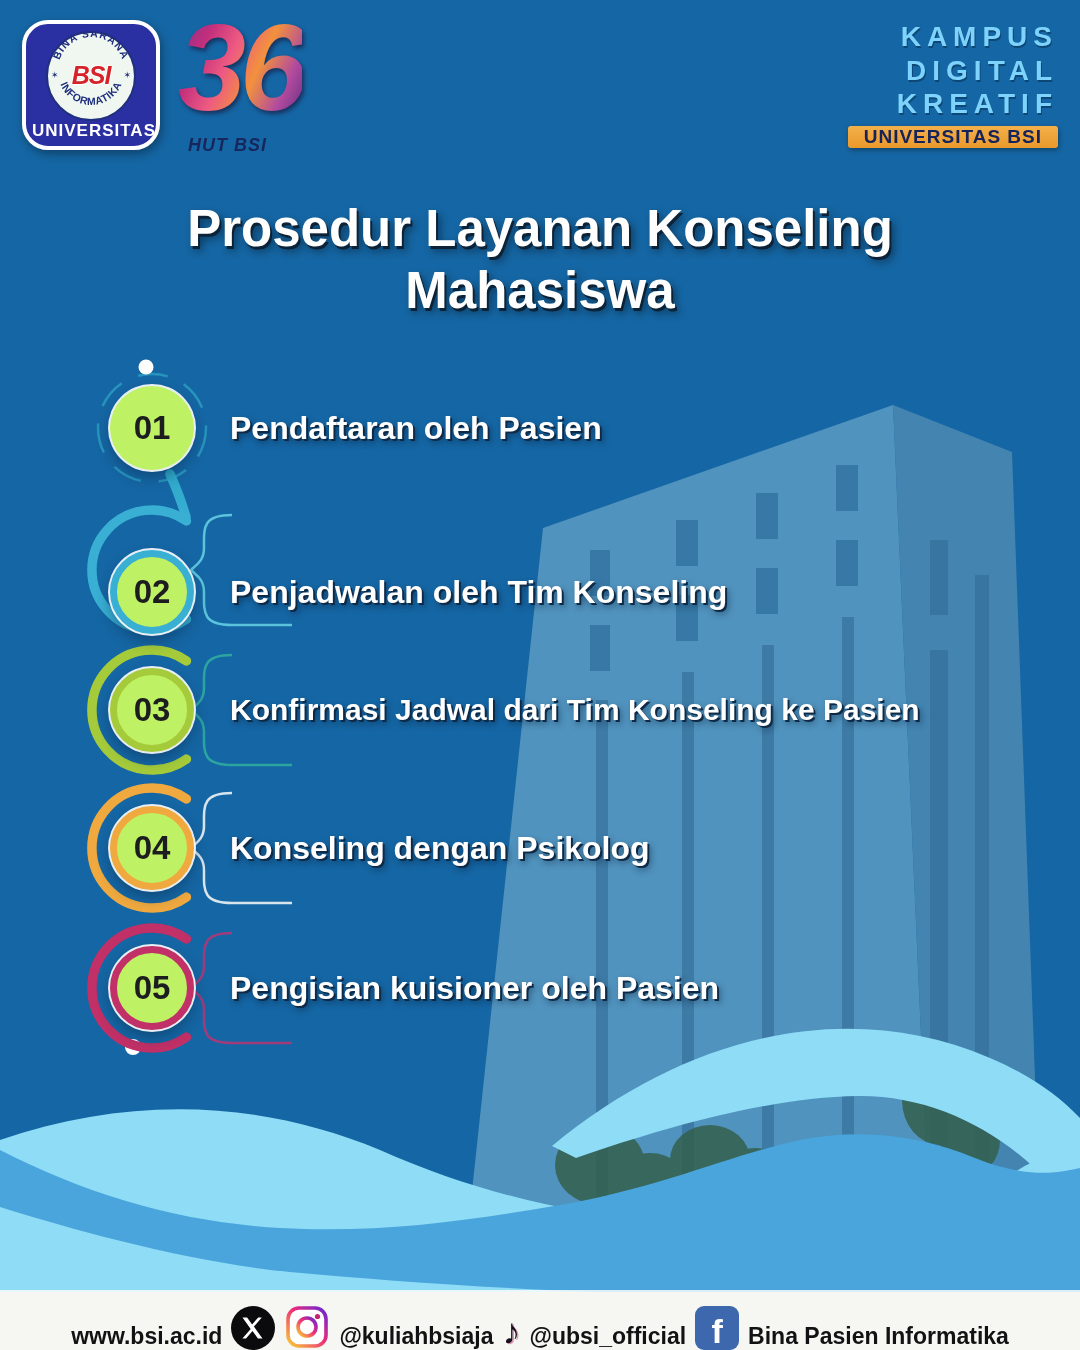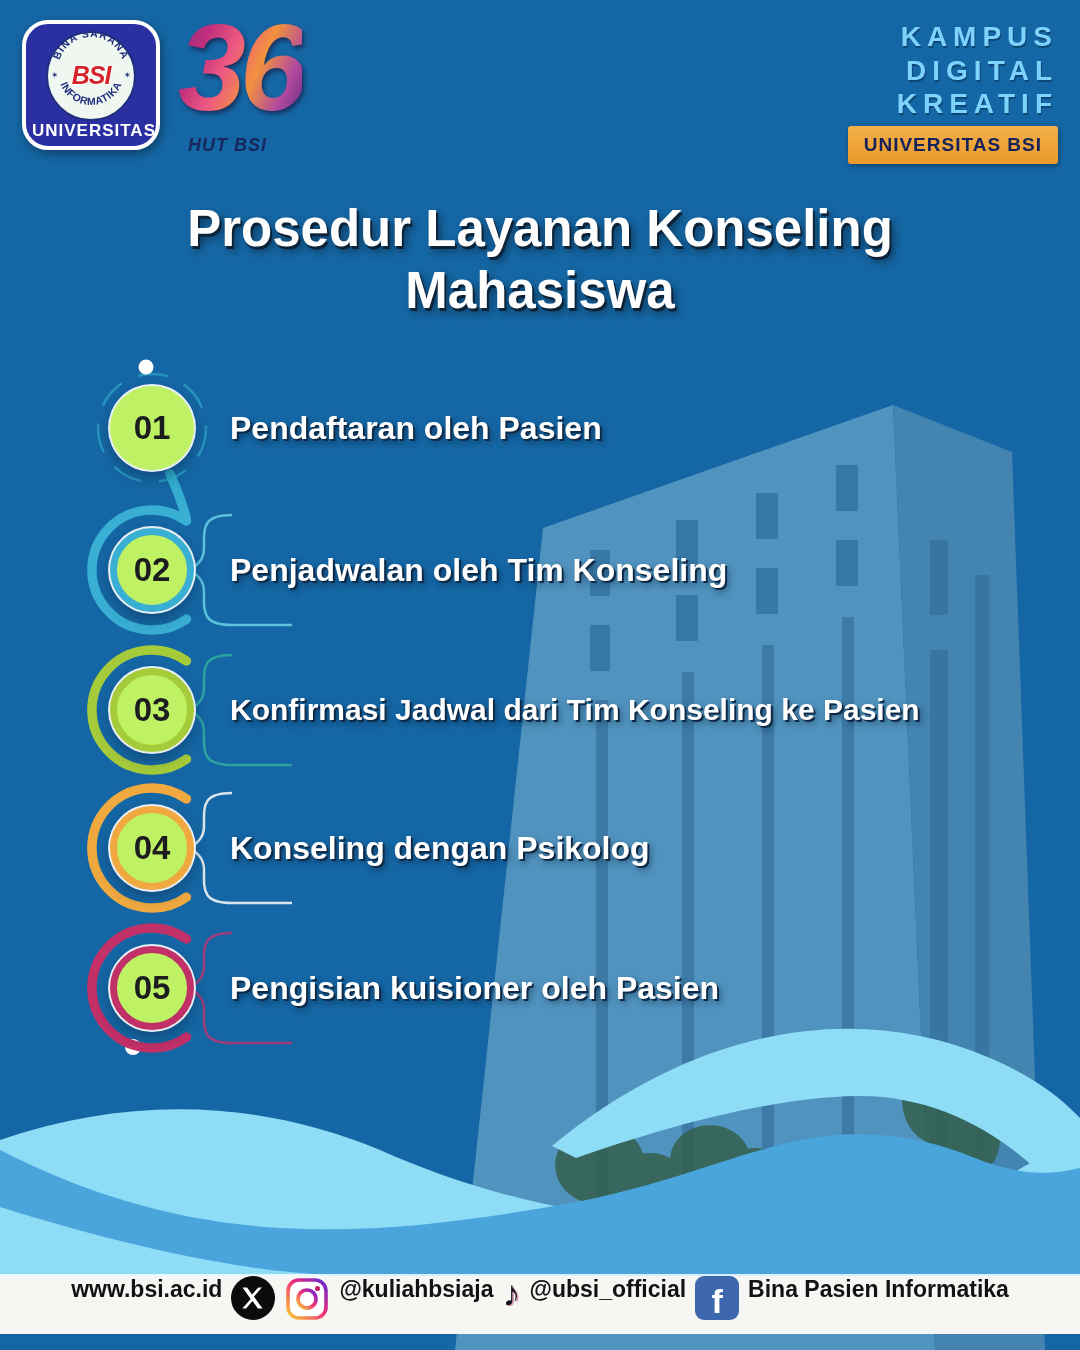--- a/index.html
+++ b/index.html
@@ -29,42 +29,42 @@
     background:linear-gradient(115deg,#7b2d8e 0%,#c22f7c 24%,#ee5a82 42%,#f2913d 60%,#b14a9e 80%,#5a2a7e 100%);
     -webkit-background-clip:text;background-clip:text;color:transparent;
     filter:drop-shadow(2px 3px 2px rgba(25,8,40,.55));}
   .hutbsi{position:absolute;left:20px;bottom:6px;font-size:18px;font-weight:bold;font-style:italic;
     color:#17265c;letter-spacing:1px;}
 
   .tagline{position:absolute;right:22px;top:20px;text-align:right;z-index:5;}
   .tl{font-size:28px;font-weight:bold;letter-spacing:6px;color:#7dd3fc;line-height:1.2;
       text-shadow:1px 2px 0 rgba(8,45,80,.55);}
   .banner{margin-top:5px;display:inline-block;background:linear-gradient(180deg,#f3b04a,#e9992b);
-    color:#15235a;font-weight:bold;font-size:19px;padding:8px 16px;border-radius:3px;letter-spacing:1px;
+    color:#15235a;font-weight:bold;font-size:19px;padding:0 16px;border-radius:3px;letter-spacing:1px;
     box-shadow:1px 2px 5px rgba(0,0,0,.35);}
 
   
   .title{position:absolute;top:198px;left:0;width:100%;text-align:center;z-index:4;
     color:#fefefe;font-weight:bold;font-size:51px;line-height:1.22;
     text-shadow:2px 3px 0 #0c2236,4px 5px 9px rgba(0,0,0,.45);}
 
   
   .step{position:absolute;left:110px;display:flex;align-items:center;height:84px;z-index:4;}
-  .s1{top:386px}.s2{top:528px}.s3{top:668px}.s4{top:806px}.s5{top:946px}
+  .s1{top:386px}.s2{top:550px}.s3{top:668px}.s4{top:806px}.s5{top:946px}
   .circle{width:84px;height:84px;border-radius:50%;background:#bef264;flex:0 0 84px;
     display:flex;align-items:center;justify-content:center;
     box-shadow:0 0 0 2px rgba(255,255,255,.9),0 7px 14px rgba(8,40,70,.45);
     font-size:33px;font-weight:bold;color:#1d1d20;letter-spacing:0;}
   .label{margin-left:36px;font-size:32px;font-weight:bold;color:#fff;white-space:nowrap;
     text-shadow:2px 2px 0 #0e2a46,3px 4px 6px rgba(5,25,50,.5);}
   .s3 .label{font-size:30px;}
 
   
-  .footer{position:absolute;left:0;bottom:16px;width:100%;height:58px;background:#f6f6f2;z-index:6;
-    display:flex;align-items:flex-start;justify-content:center;gap:9px;
+  .footer{position:absolute;left:0;bottom:0;width:100%;height:58px;background:#f6f6f2;z-index:6;
+    display:flex;align-items:flex-end;justify-content:center;gap:9px;
     box-shadow:0 -2px 0 rgba(255,255,255,.8);}
   .fo-text{font-size:23px;font-weight:bold;color:#121214;}
   .x-badge{width:44px;height:44px;border-radius:50%;background:#0b0b0d;
     display:flex;align-items:center;justify-content:center;}
   .ig-badge{width:46px;height:46px;display:flex;align-items:center;justify-content:center;}
   .tt-badge{font-size:36px;font-weight:bold;color:#15101a;line-height:1;
     text-shadow:1.5px 1px 0 rgba(200,40,100,.45);}
   .fb-badge{width:44px;height:44px;border-radius:9px;background:#3d68ad;color:#fff;
     display:flex;justify-content:center;align-items:center;font-size:34px;font-weight:bold;
     line-height:1;padding-top:6px;}

